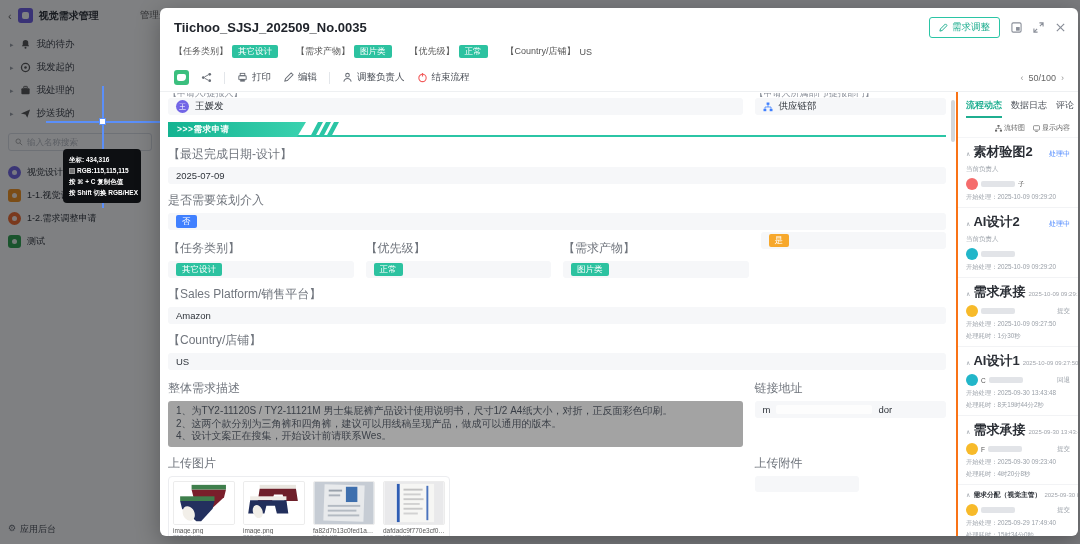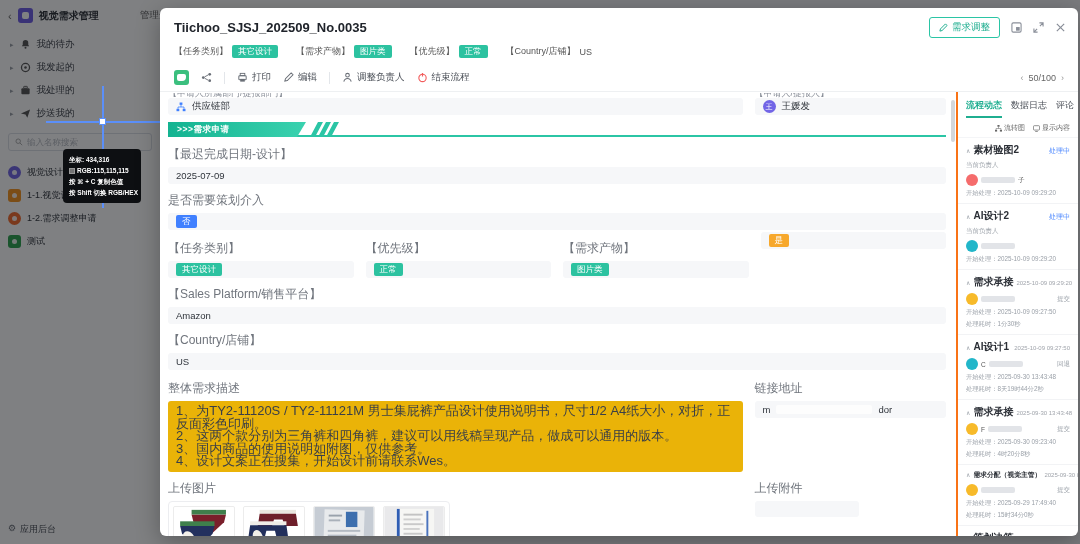--- a/index.html
+++ b/index.html
@@ -81,21 +81,21 @@
   .dept-ic svg { width:10px; height:10px; display:block; }
 
   .banner { position:relative; height:15px; margin:7px 0 9px; }
   .banner .bline { position:absolute; left:0; right:0; bottom:0; height:2px; background:#2bc5a5; }
   .banner .bbar { position:absolute; left:0; top:0; bottom:0; width:138px; background:linear-gradient(90deg,#14b391,#3ad2af); clip-path:polygon(0 0,100% 0,calc(100% - 9px) 100%,0 100%); color:#fff; font-size:8.5px; font-weight:bold; line-height:15px; padding-left:9px; letter-spacing:.5px; }
   .banner .st { position:absolute; top:0; height:15px; width:5px; background:#2bc5a5; transform:skewX(-28deg); }
 
   .flabel { font-size:12px; color:#70757d; margin:8px 0 4px; }
   .grid4 { display:grid; grid-template-columns:repeat(4,1fr); gap:12px; }
   .grid31 { display:grid; grid-template-columns:3fr 1fr; gap:12px; }
-  .descbox { background:#eab308; border-radius:3px; padding:4px 8px; font-size:13px; color:#3a3f47; line-height:12.5px; }
+  .descbox { background:#a3a3a3; border-radius:3px; padding:4px 8px; font-size:10px; color:#3a3f47; line-height:12.5px; }
   .mask-light { background:#fdfdfd; height:9px; width:96px; border-radius:2px; }
 
   .imgwrap { display:inline-flex; gap:8px; border:1px solid #ecedf0; border-radius:4px; padding:4px; }
   .imgcard { width:62px; cursor:pointer; }
   .imgcard .th { width:62px; height:44px; border:1px solid #ececec; border-radius:2px; overflow:hidden; background:#fff; }
   .imgcard .th svg { width:100%; height:100%; display:block; }
   .imgcard .fn { font-size:6.5px; color:#555; margin-top:2px; white-space:nowrap; overflow:hidden; text-overflow:ellipsis; }
   .imgcard .fs { font-size:6px; color:#a0a4ab; }
 
   
@@ -103,21 +103,21 @@
   .p-tabs { display:flex; gap:9px; padding:7px 8px 0; font-size:9px; color:#4a4f57; }
   .p-tab { padding-bottom:4px; cursor:pointer; white-space:nowrap; }
   .p-tab.active { color:#1fae90; font-weight:bold; border-bottom:2px solid #1fae90; }
   .p-actions { display:flex; justify-content:flex-end; gap:8px; padding:5px 8px 4px; font-size:7px; color:#666; border-bottom:1px solid #f4f5f7; }
   .p-act { display:inline-flex; align-items:center; gap:2px; cursor:pointer; }
   .p-act svg { width:7px; height:7px; }
   .p-list { flex:1; overflow:hidden; }
   .tcard { padding:5px 8px 5px; border-bottom:1px solid #f2f3f5; }
   .tc-head { display:flex; align-items:baseline; gap:3px; }
   .tc-caret { color:#9aa0a8; font-size:6px; cursor:pointer; }
-  .tc-name { font-size:10px; font-weight:bold; color:#2b2f36; white-space:nowrap; }
+  .tc-name { font-size:13px; font-weight:bold; color:#2b2f36; white-space:nowrap; }
   .tc-right { margin-left:auto; font-size:6px; color:#a0a4ab; white-space:nowrap; }
   .tc-right.blue { color:#4d88ff; font-size:7px; }
   .tc-role { font-size:6.5px; color:#9aa0a8; margin:4px 0 2px; }
   .tc-person { display:flex; align-items:center; gap:3px; margin:4px 0 2px; }
   .tc-person .avatar { width:12px; height:12px; font-size:6px; }
   .nmask { background:#e2e4e8; height:6px; width:34px; border-radius:2px; }
   .tc-extra { font-size:6.5px; color:#555; }
   .tc-action { margin-left:auto; font-size:6.5px; color:#9aa0a8; }
   .tc-meta { font-size:6.3px; color:#9aa0a8; margin-top:3px; white-space:nowrap; }
 </style>
@@ -313,43 +313,43 @@
   </div>
 
   <div class="m-body">
 
     <div class="m-content">
       <div class="c-scrollbar"></div>
 
       <div class="clip-row">
         <div>
           <div class="clip-lb">
+              <span>【申请人/提报人】</span>
+            </div>
+          <div class="vbox">
+            <span class="avatar av-p">王</span>
+            <span>王媛发</span>
+          </div>
+        </div>
+        <div>
+          <div class="clip-lb">
               <span>【申请人所属部门/提报部门】</span>
             </div>
           <div class="vbox">
             <span class="dept-ic">
                 <svg viewBox="0 0 10 10">
                   <rect x="3.6" y="0.5" width="2.8" height="2.4" fill="#4080ff"></rect>
                   <rect x="0.5" y="6.8" width="2.8" height="2.4" fill="#4080ff"></rect>
                   <rect x="6.7" y="6.8" width="2.8" height="2.4" fill="#4080ff"></rect>
                   <path d="M5 3v2M2 6.8V5h6v1.8" fill="none" stroke="#4080ff" stroke-width=".8"></path>
                 </svg>
               </span>
             <span>供应链部</span>
           </div>
         </div>
-        <div>
-          <div class="clip-lb">
-              <span>【申请人/提报人】</span>
-            </div>
-          <div class="vbox">
-            <span class="avatar av-p">王</span>
-            <span>王媛发</span>
-          </div>
-        </div>
       </div>
 
       <div class="banner">
         <div class="bline"></div>
         <div class="bbar">&gt;&gt;&gt;需求申请</div>
         <div class="st" style="left:146px"></div>
           <div class="st" style="left:154px"></div>
           <div class="st" style="left:162px"></div>
       </div>
 
@@ -398,21 +398,20 @@
       <div class="vbox">
           <span>US</span>
         </div>
 
       <div class="grid31" style="margin-top:2px">
         <div>
           <div class="flabel">整体需求描述</div>
           <div class="descbox">
             <div>1、为TY2-11120S / TY2-11121M 男士集屁裤产品设计使用说明书，尺寸1/2 A4纸大小，对折，正反面彩色印刷。</div>
             <div>2、这两个款分别为三角裤和四角裤，建议可以用线稿呈现产品，做成可以通用的版本。</div>
-            <div>3、国内商品的使用说明如附图，仅供参考。</div>
             <div>4、设计文案正在搜集，开始设计前请联系Wes。</div>
           </div>
         </div>
         <div>
           <div class="flabel">链接地址</div>
           <div class="vbox">
             <span>m</span>
             <span class="mask-light"></span>
             <span>dor</span>
           </div>

